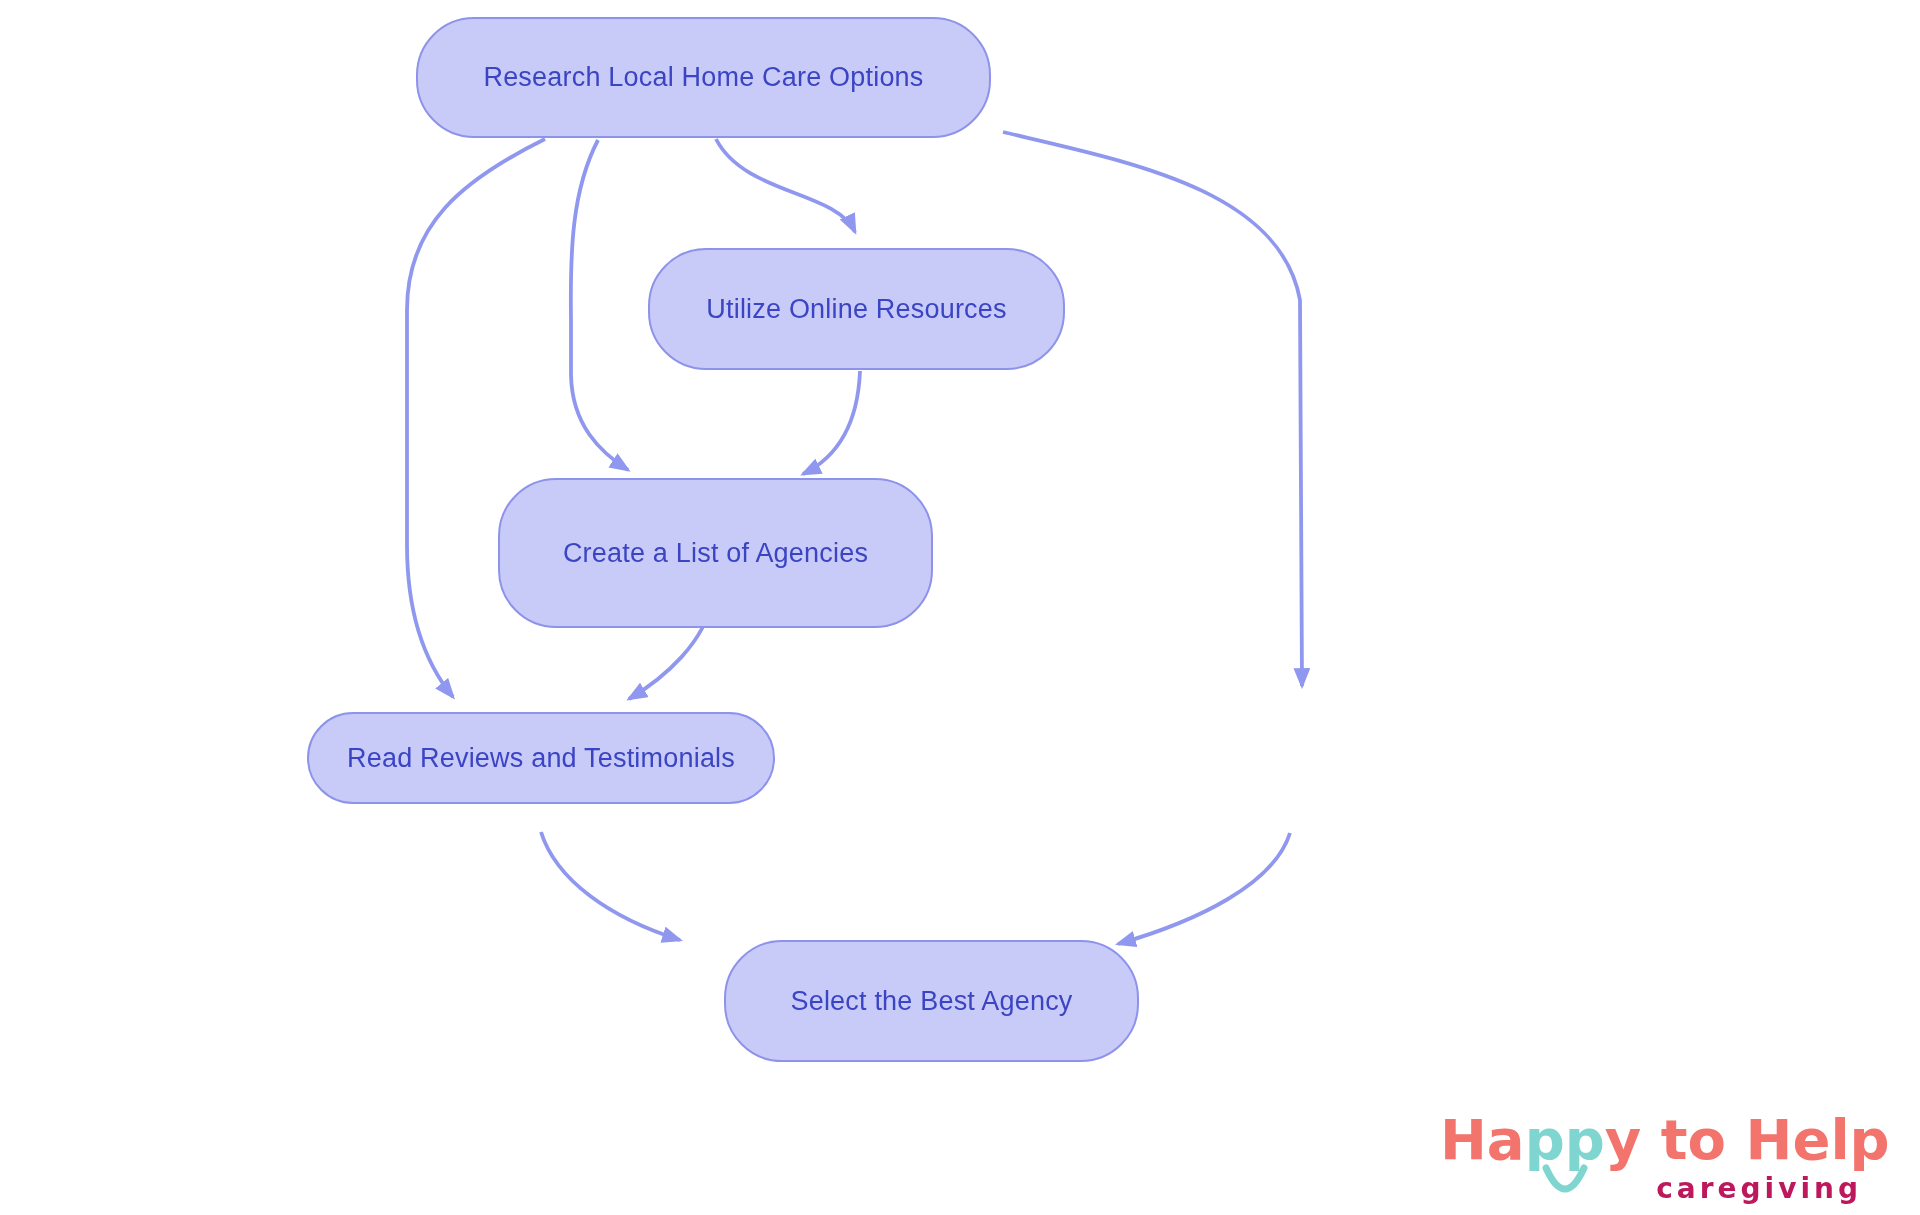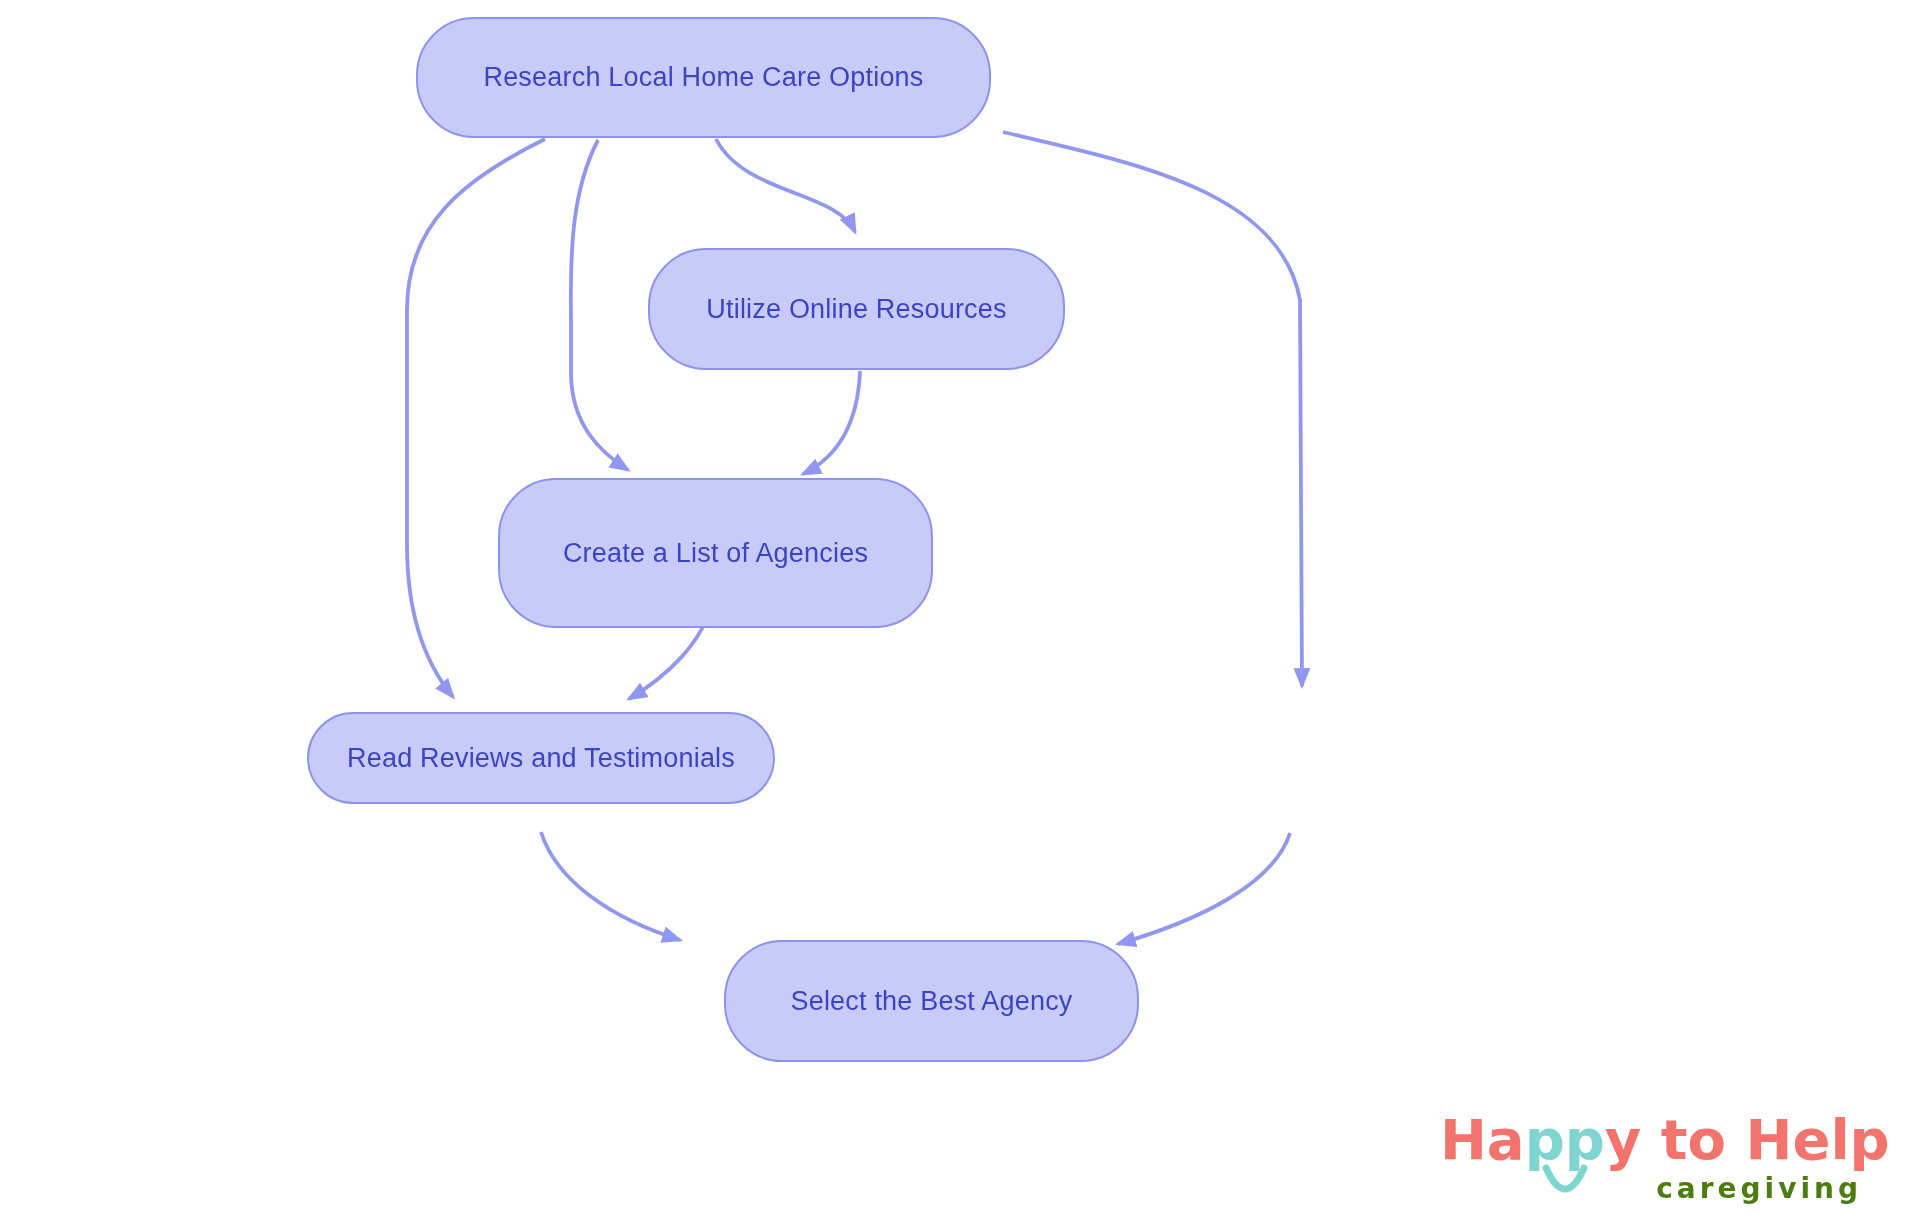--- a/index.html
+++ b/index.html
@@ -67,21 +67,21 @@
     bottom:-26px;
   }
   .tagline{
     margin-top:4px;
     text-align:right;
     padding-right:40px;
     font-family:"DejaVu Sans", sans-serif;
     font-weight:600;
     font-size:28px;
     letter-spacing:4px;
-    color:#4d7c0f;
+    color:#be185d;
   }
 </style>
 </head>
 <body>
 
 <div id="canvas">
 
   <svg id="edges" viewBox="0 0 1920 1215" xmlns="http://www.w3.org/2000/svg">
     <defs>
       <marker id="ah" viewBox="0 0 10 8" refX="8.5" refY="4" markerWidth="21" markerHeight="17" orient="auto" markerUnits="userSpaceOnUse">

